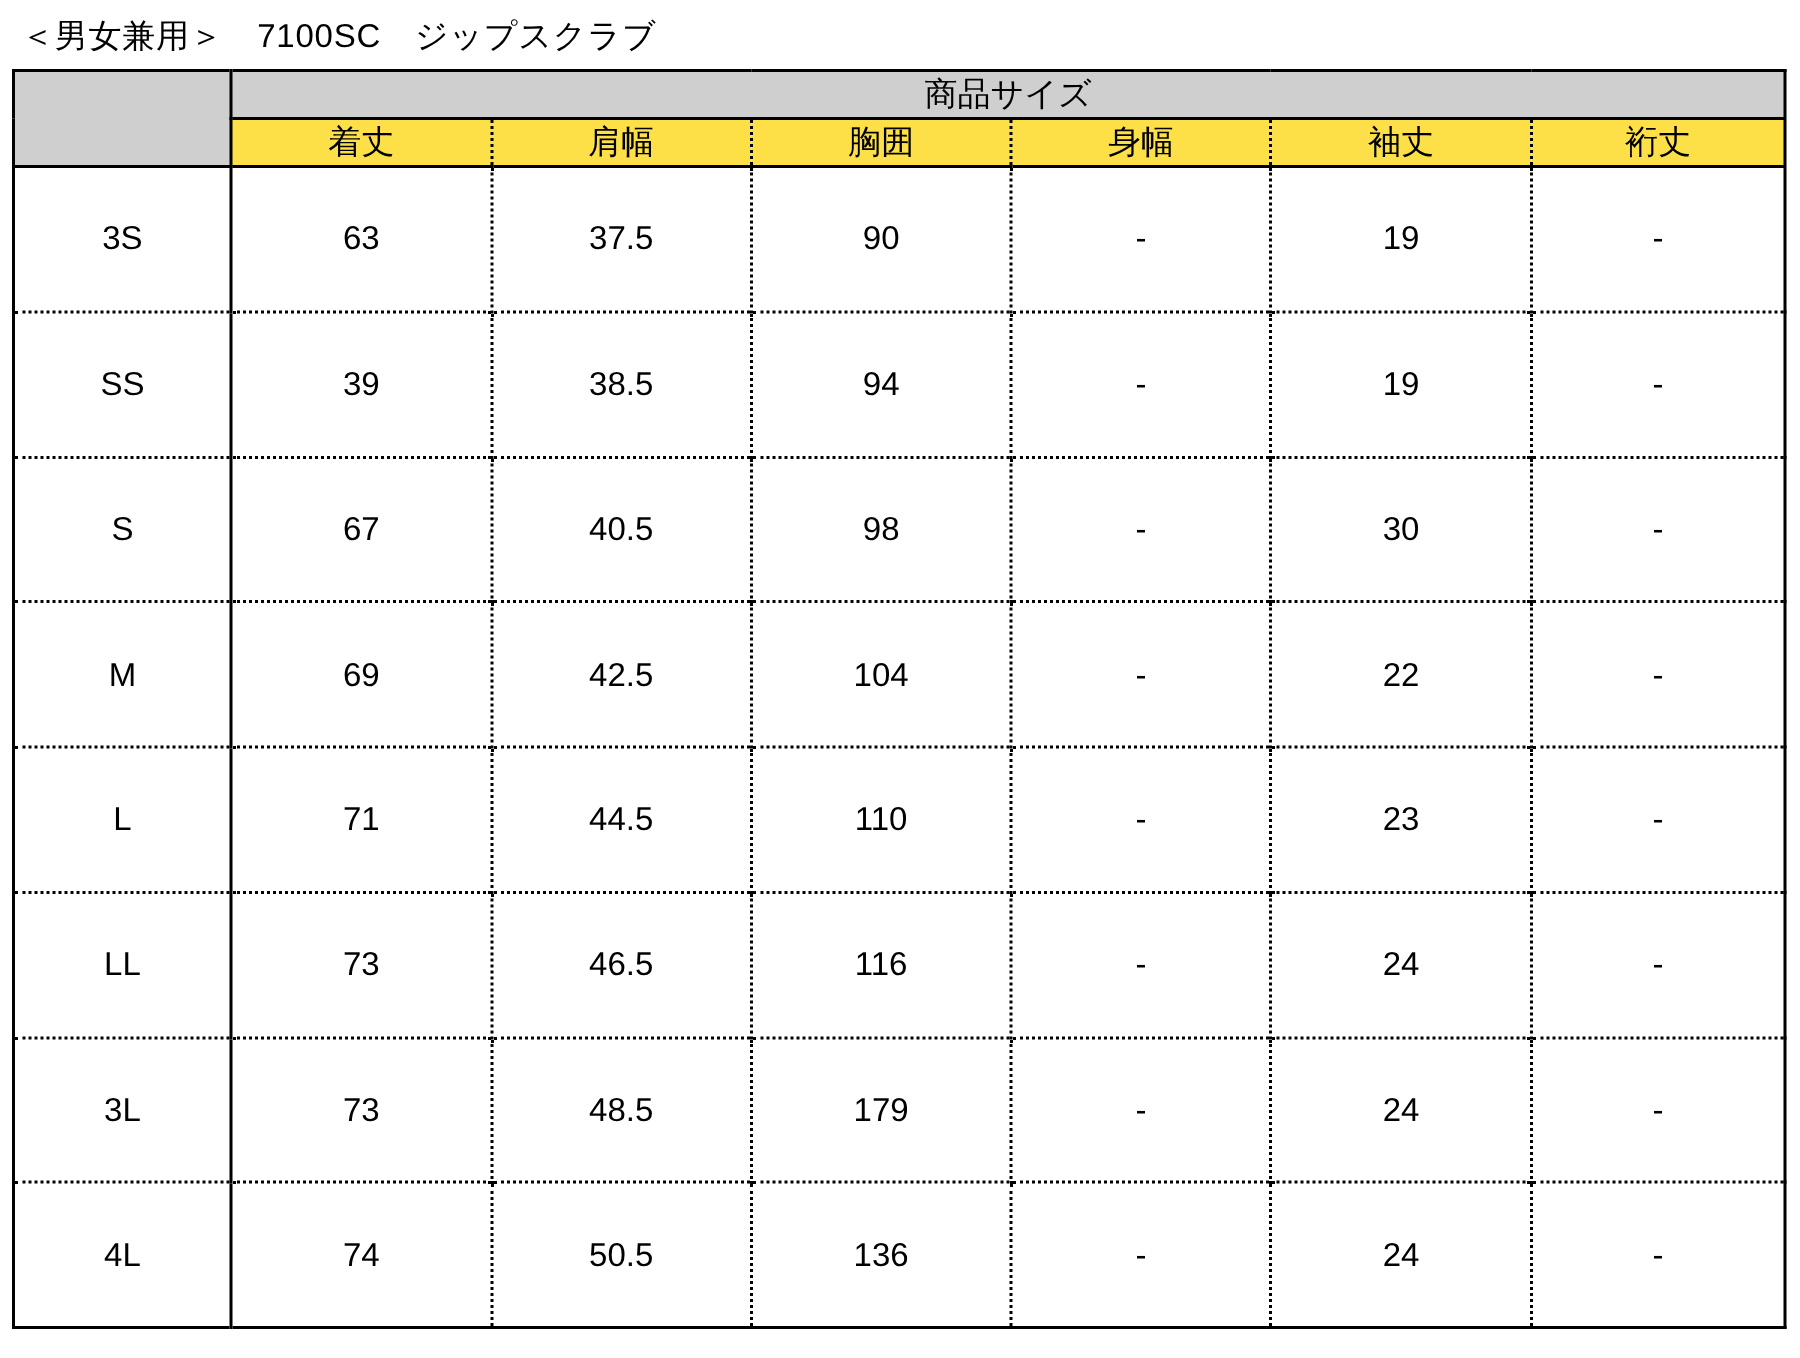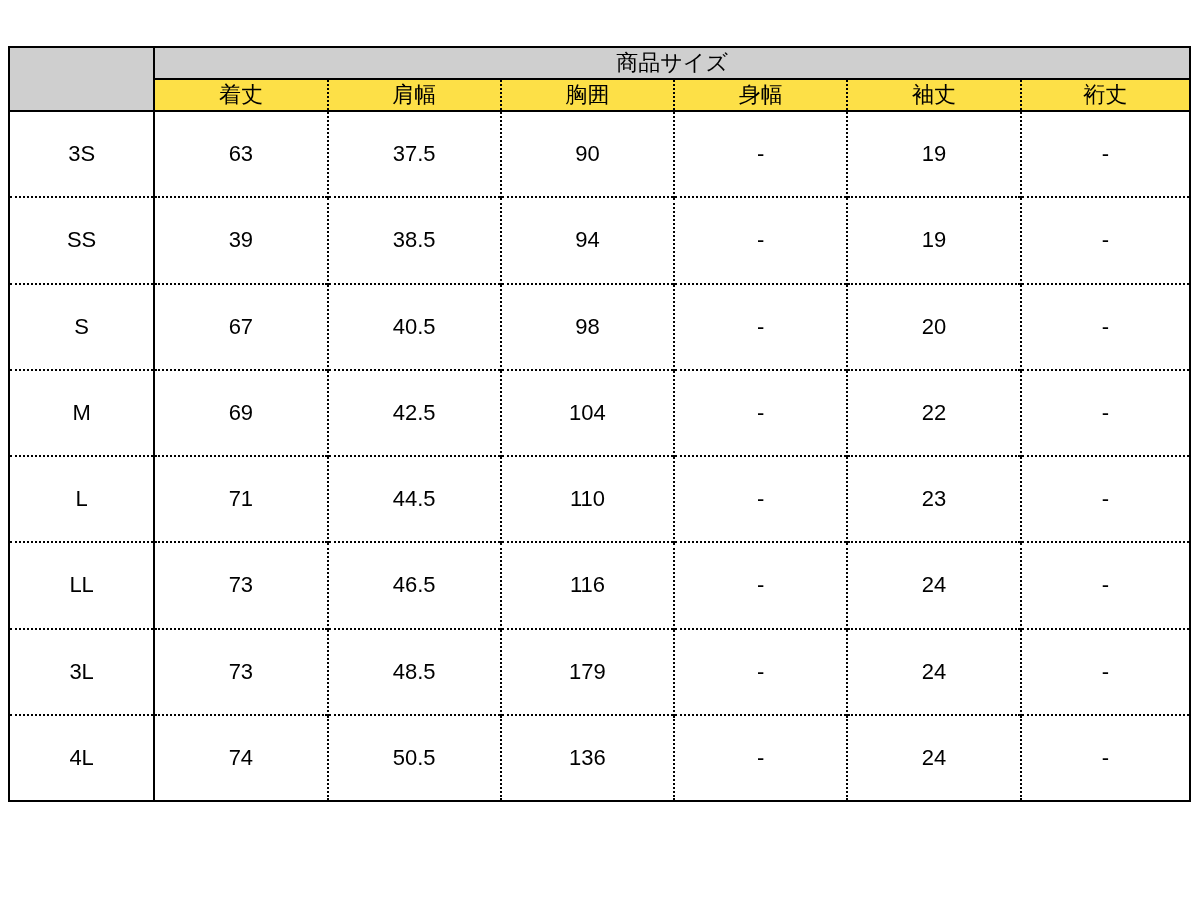--- a/index.html
+++ b/index.html
@@ -31,21 +31,21 @@
   }
   .table-wrap {
     position: absolute;
     left: 8px;
     top: 46px;
     width: 1183px;
     height: 852px;
   }
   table.size-table {
     width: 1183px;
-    height: 756px;
+    height: 840px;
     border-collapse: collapse;
     table-layout: fixed;
     border: 2px solid #000;
   }
   table.size-table td,
   table.size-table th {
     text-align: center;
     vertical-align: middle;
     font-weight: normal;
     font-size: 22px;
@@ -89,20 +89,21 @@
   tr.body-row + tr.body-row td {
     border-top: 2px dotted #000;
     text-align: center;
   }
 </style>
 </head>
 <body>
 
 <div class="page">
 
+  <div class="doc-title">＜男女兼用＞　7100SC　ジップスクラブ</div>
 
   <div class="table-wrap">
     <table class="size-table">
       <colgroup>
         <col style="width:145px">
         <col style="width:173px">
         <col style="width:173px">
         <col style="width:173px">
         <col style="width:173px">
         <col style="width:173px">
@@ -140,21 +141,21 @@
           <td class="val">-</td>
           <td class="val">19</td>
           <td class="val">-</td>
         </tr>
         <tr class="body-row">
           <td class="row-label">S</td>
           <td class="val no-left">67</td>
           <td class="val">40.5</td>
           <td class="val">98</td>
           <td class="val">-</td>
-          <td class="val">20</td>
+          <td class="val">30</td>
           <td class="val">-</td>
         </tr>
         <tr class="body-row">
           <td class="row-label">M</td>
           <td class="val no-left">69</td>
           <td class="val">42.5</td>
           <td class="val">104</td>
           <td class="val">-</td>
           <td class="val">22</td>
           <td class="val">-</td>

